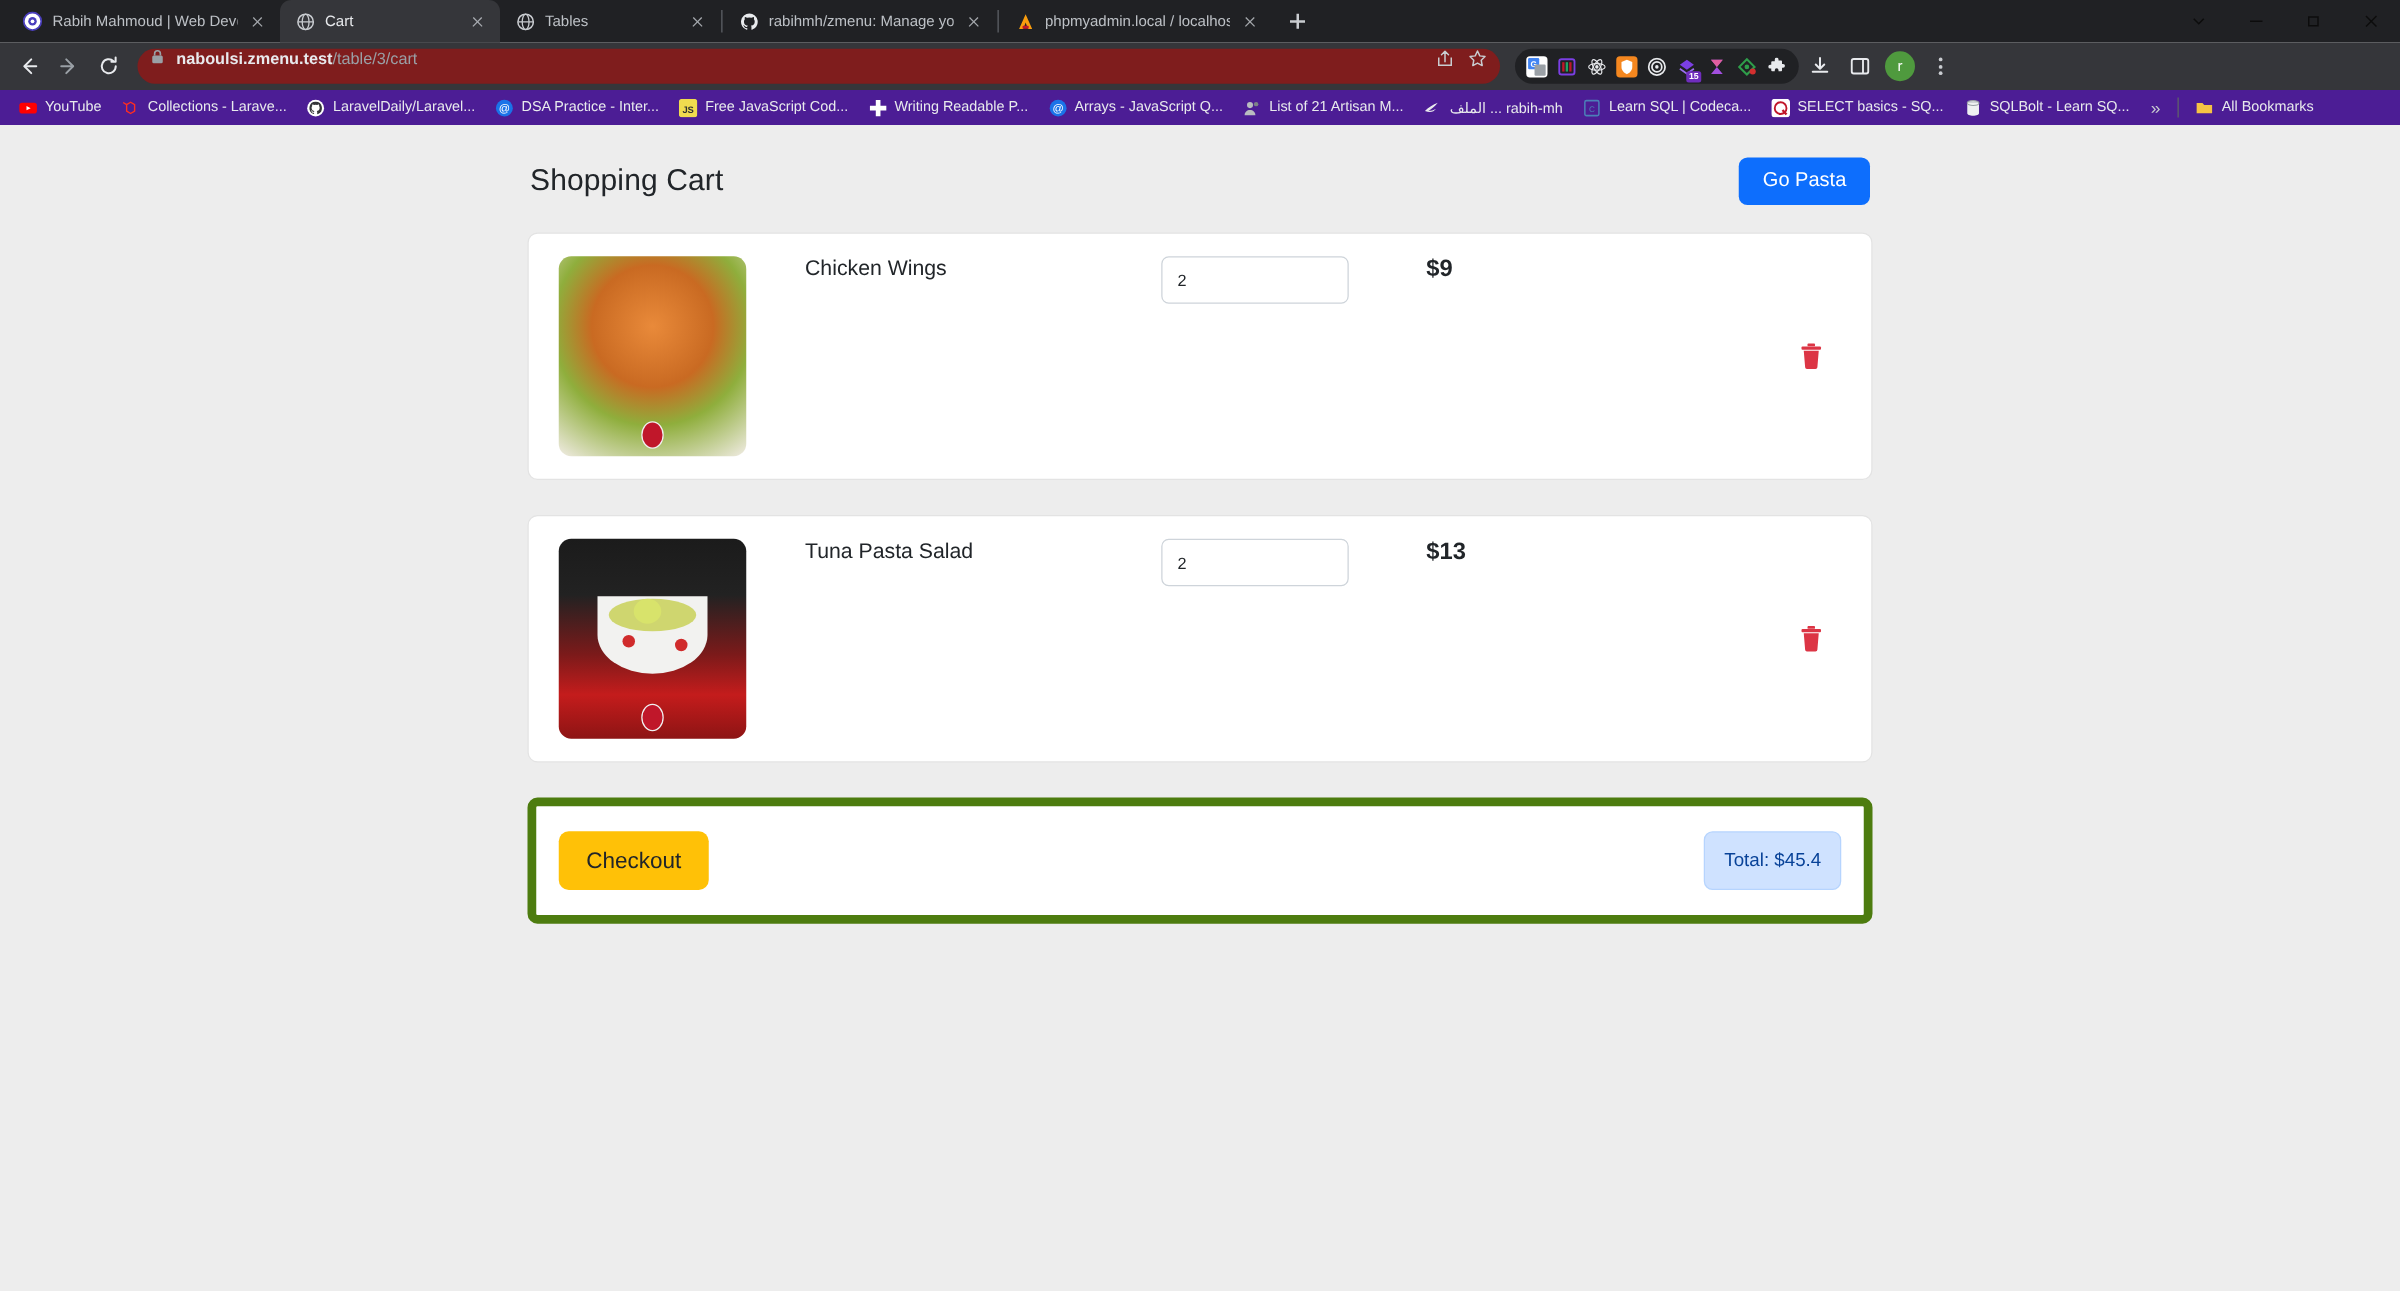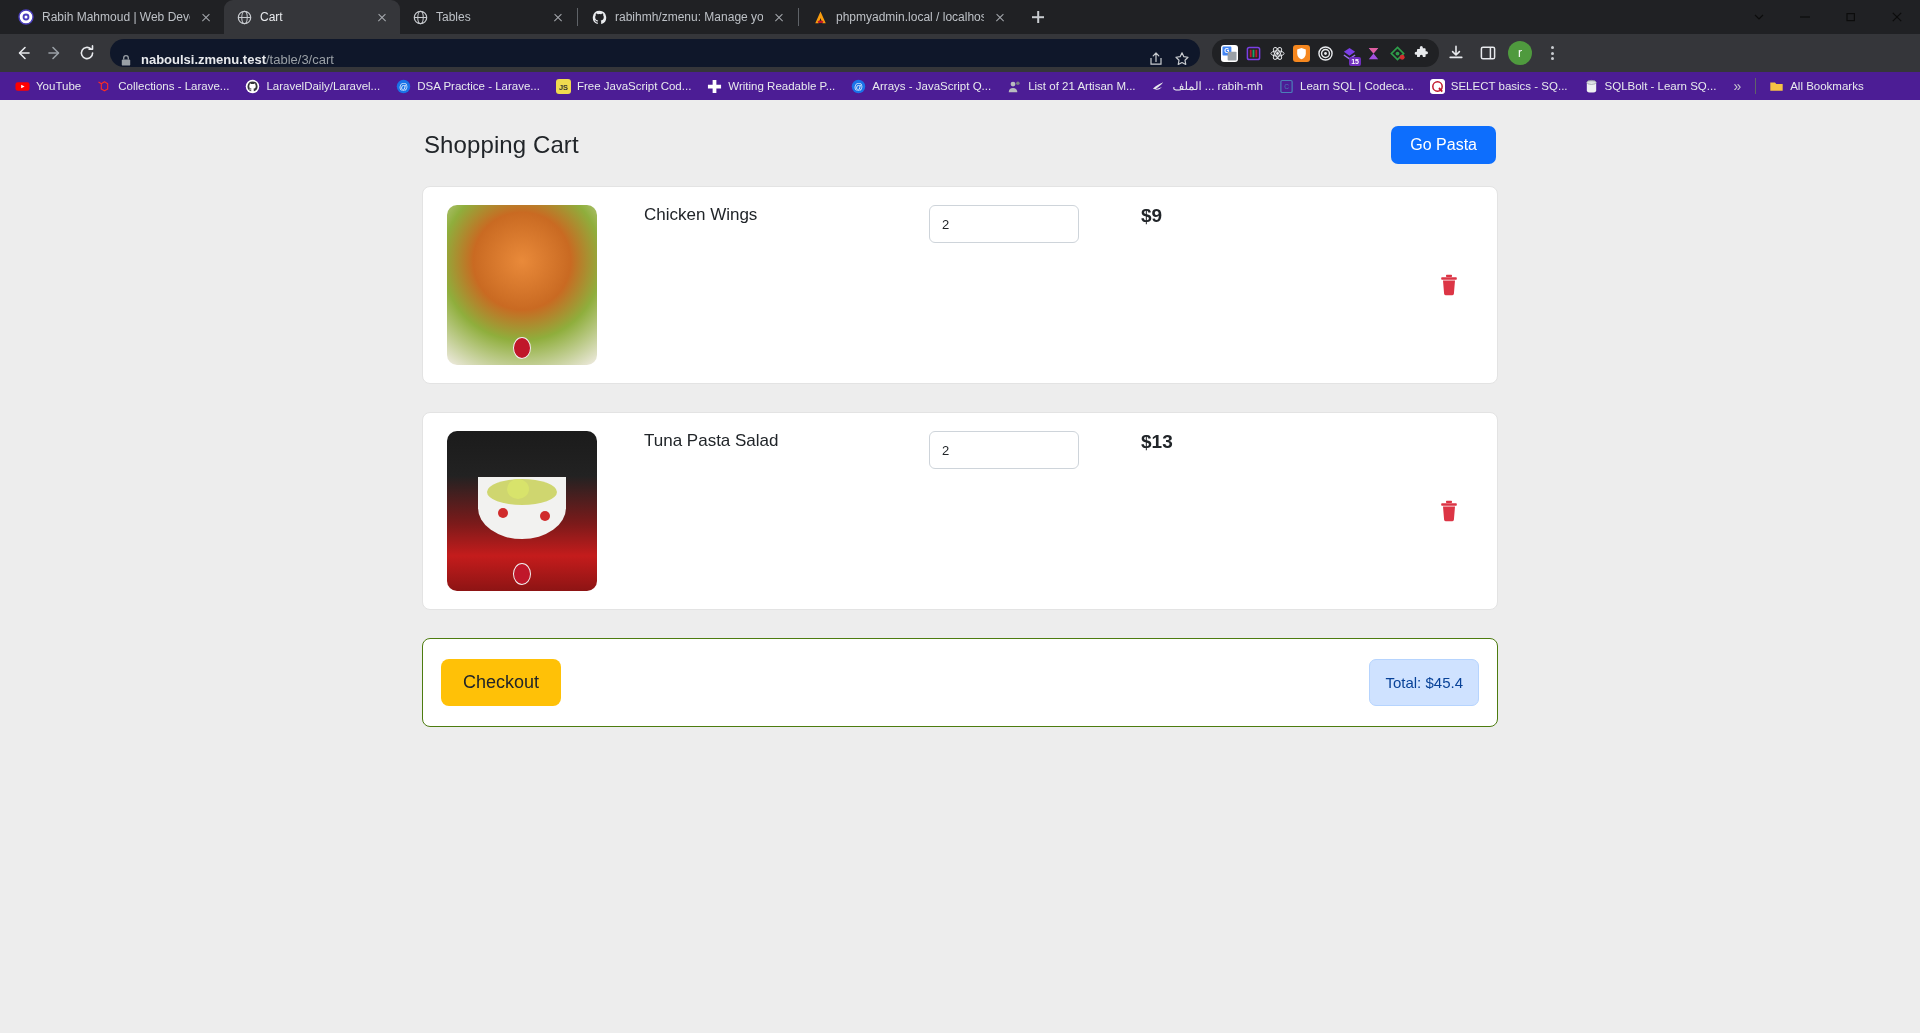--- a/index.html
+++ b/index.html
@@ -58,22 +58,22 @@
 
   .toolbar {
     height: 38px; background: #35363a; display: flex; align-items: center;
     padding: 0 8px; gap: 2px; flex: 0 0 38px;
   }
   .tb-btn {
     width: 30px; height: 30px; border-radius: 50%;
     display: flex; align-items: center; justify-content: center; flex: 0 0 30px;
   }
   .omnibox {
-    flex: 1 1 auto; height: 28px; background: #0f172a; border-radius: 14px;
-    display: flex; align-items: flex-end; padding: 0 10px; gap: 9px;
+    flex: 1 1 auto; height: 28px; background: #7f1d1d; border-radius: 14px;
+    display: flex; align-items: flex-start; padding: 0 10px; gap: 9px;
     margin: 0 6px 0 6px; min-width: 0; max-width: 1090px;
   }
   .omni-url { font-size: 13px; color: #9aa0a6; white-space: nowrap; overflow: hidden; }
   .omni-url .host { color: #e8eaed; font-weight: 600; }
   .omni-right { margin-left: auto; display: flex; align-items: center; gap: 10px; }
 
   .ext-pill {
     height: 28px; background: #202124; border-radius: 14px; display: flex;
     align-items: center; gap: 7px; padding: 0 9px; margin-left: 4px;
   }
@@ -139,21 +139,21 @@
     font-size: 13px; color: #212529; padding: 0 12px; font-family: inherit;
     background: #fff; outline: none;
   }
   .cart-price { flex: 0 0 220px; margin-left: 62px; font-size: 19px; font-weight: 700; color: #212529; }
   .trash-btn {
     margin-left: auto; margin-right: 10px; background: none; border: none;
     cursor: pointer; padding: 4px; display: flex; align-items: center;
   }
 
   .footer-card {
-    background: #fff; border: 1px solid #4d7c0f; border-radius: 8px;
+    background: #fff; border: 7px solid #4d7c0f; border-radius: 8px;
     padding: 20px 18px; display: flex; align-items: flex-start; justify-content: space-between;
     margin-top: 28px;
   }
   .btn-checkout {
     background: #ffc107; color: #212529; border: none; border-radius: 8px;
     font-size: 18px; padding: 13px 22px; font-family: inherit; cursor: pointer;
   }
   .total-badge {
     background: #cfe2ff; color: #084298; border: 1px solid #b6d4fe; border-radius: 7px;
     font-size: 15px; padding: 14px 15px;
@@ -410,21 +410,21 @@
       </span>
       <span>LaravelDaily/Laravel...</span>
     </div>
     <div class="bm">
       <span class="bm-ico">
         <svg width="15" height="15" viewBox="0 0 16 16">
             <circle cx="8" cy="8" r="7.2" fill="#1a73e8"></circle>
             <text x="8" y="11.4" font-size="9.5" fill="#fff" text-anchor="middle" font-family="sans-serif">@</text>
           </svg>
       </span>
-      <span>DSA Practice - Larave...</span>
+      <span>DSA Practice - Inter...</span>
     </div>
     <div class="bm">
       <span class="bm-ico">
         <svg width="15" height="15" viewBox="0 0 16 16">
             <rect width="16" height="16" fill="#f0db4f"></rect>
             <text x="8" y="12" font-size="8" font-weight="700" fill="#323330" text-anchor="middle" font-family="sans-serif">JS</text>
           </svg>
       </span>
       <span>Free JavaScript Cod...</span>
     </div>

